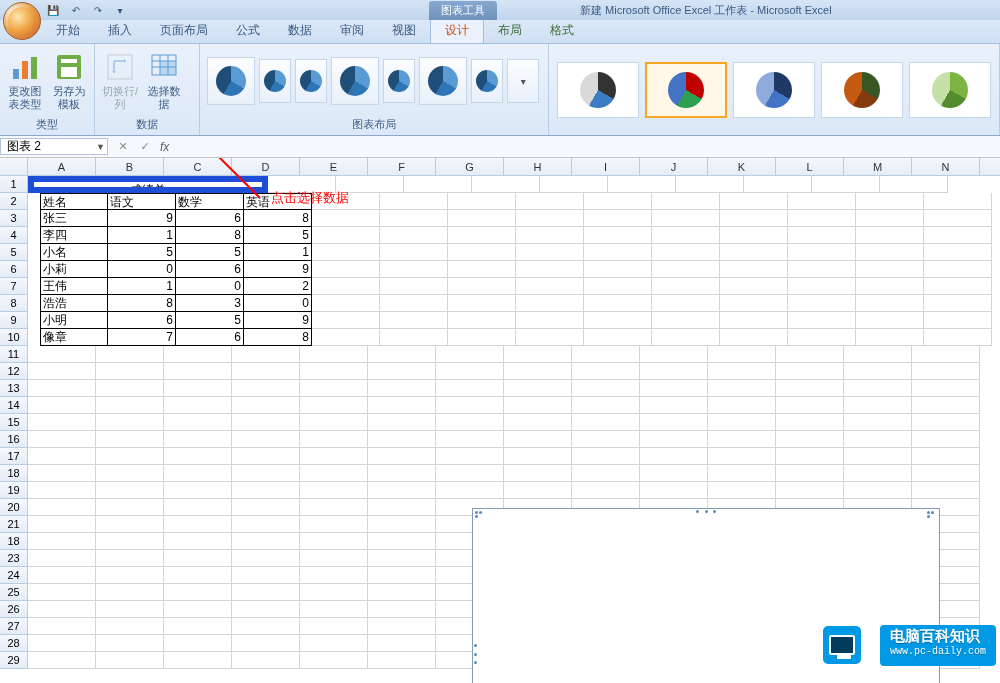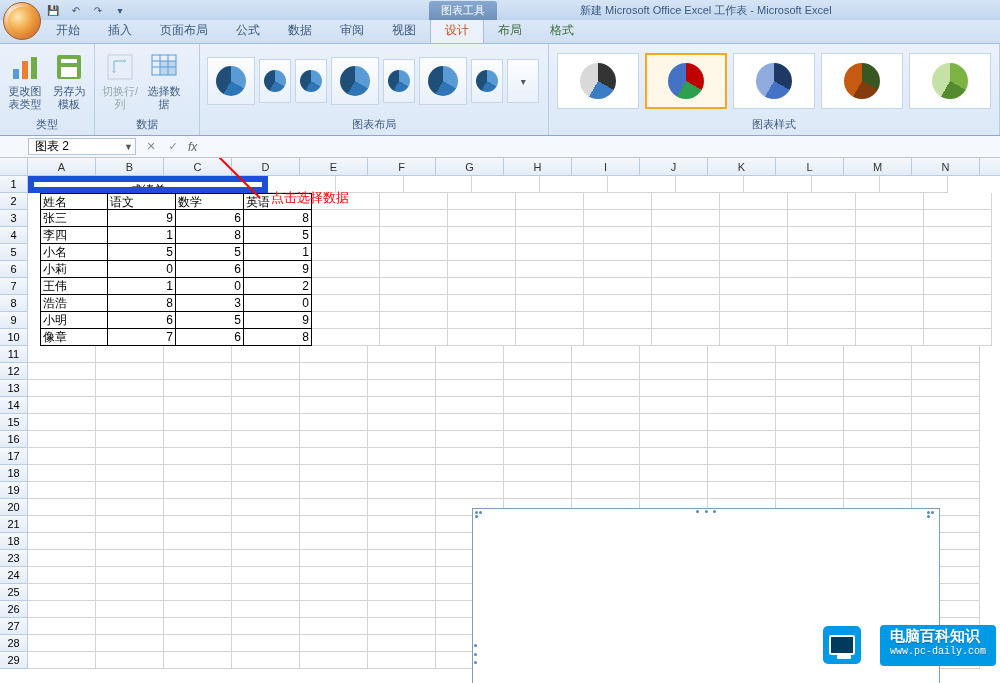--- a/index.html
+++ b/index.html
@@ -41,21 +41,21 @@
     .pie-icon { width: 36px; height: 36px; border-radius: 50%; position: relative; }
     .pie-blue { background: conic-gradient(#5b9bd5 0 120deg, #2e75b6 120deg 210deg, #1f4e79 210deg 360deg); }
     .pie-mix1 { background: conic-gradient(#333 0 120deg, #3b7dc4 120deg 210deg, #d9d9d9 210deg 360deg); }
     .pie-mix2 { background: conic-gradient(#c00000 0 120deg, #2e9e4f 120deg 210deg, #4472c4 210deg 360deg); }
     .pie-mix3 { background: conic-gradient(#203864 0 120deg, #4472c4 120deg 210deg, #8faadc 210deg 360deg); }
     .pie-mix4 { background: conic-gradient(#385723 0 120deg, #843c0c 120deg 210deg, #c55a11 210deg 360deg); }
     .pie-mix5 { background: conic-gradient(#7cb342 0 120deg, #558b2f 120deg 210deg, #c5e1a5 210deg 360deg); }
     
     
     .formula-row { height: 22px; border-bottom: 1px solid #c5c5c5; display: flex; align-items: center; background: #f5f8fc; }
-    .name-box { width: 108px; height: 17px; border: 1px solid #b0c4de; background: #fff; display: flex; align-items: center; padding-left: 6px; margin-left: 28px; font-size: 12px; }
+    .name-box { width: 108px; height: 17px; border: 1px solid #b0c4de; background: #fff; display: flex; align-items: center; padding-left: 6px; font-size: 12px; }
     .name-box-dd { margin-left: auto; margin-right: 2px; color: #555; font-size: 9px; }
     .fn-btns { display: flex; margin-left: 4px; }
     .fn-btn { width: 22px; height: 18px; display: flex; align-items: center; justify-content: center; color: #888; font-size: 11px; }
     .fx-label { font-style: italic; color: #666; font-size: 12px; margin-left: 4px; }
     .formula-input { flex: 1; height: 18px; margin-left: 4px; border: none; background: transparent; }
     
     
     .grid-wrap { position: relative; overflow: hidden; height: 545px; }
     .col-headers { display: flex; height: 18px; background: linear-gradient(to bottom, #f5f8fc, #e4ecf7); border-bottom: 1px solid #b8cce4; }
     .corner { width: 28px; border-right: 1px solid #b8cce4; background: linear-gradient(to bottom, #f5f8fc, #e4ecf7); }
@@ -226,21 +226,20 @@
       <div class="style-item">
           <div class="pie-icon pie-mix3"></div>
         </div>
       <div class="style-item">
           <div class="pie-icon pie-mix4"></div>
         </div>
       <div class="style-item">
           <div class="pie-icon pie-mix5"></div>
         </div>
     </div>
-    <div class="group-label">图表样式</div>
   </div>
 </div>
 
 <div class="formula-row">
   <div class="name-box">
     <span>图表 2</span>
     <span class="name-box-dd">▼</span>
   </div>
   <div class="fn-btns">
     <div class="fn-btn">✕</div>

